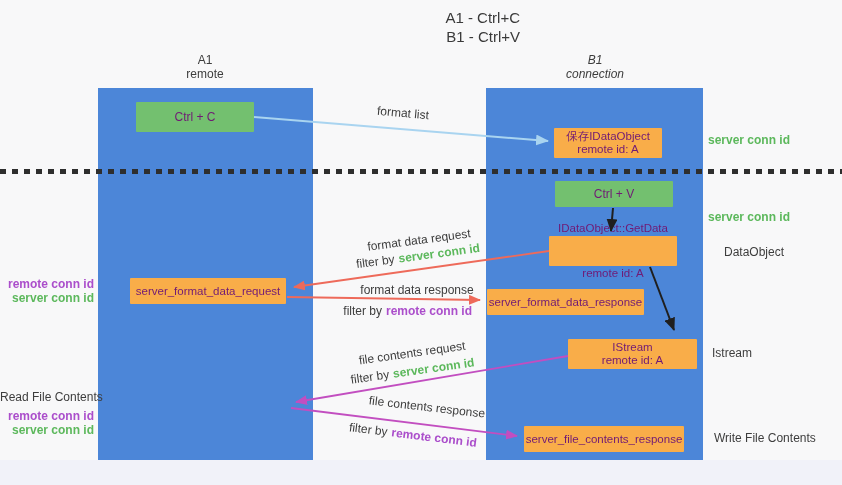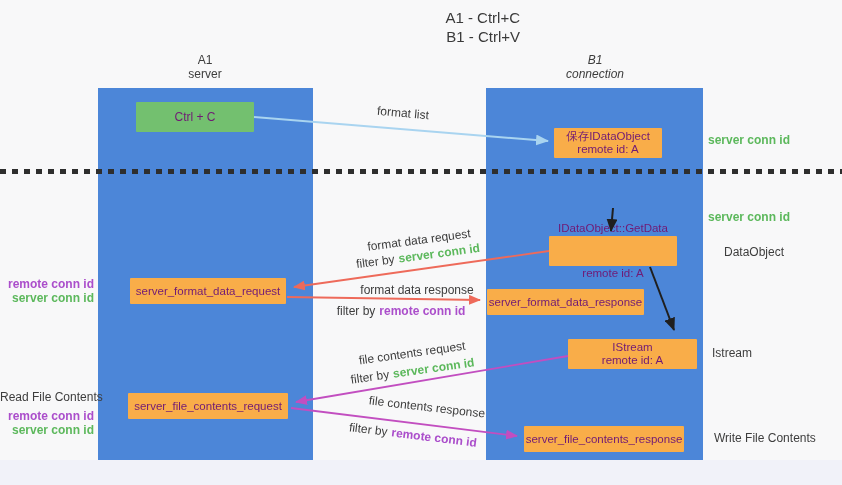--- a/index.html
+++ b/index.html
@@ -39,63 +39,63 @@
 
   <div class="bottom-strip"></div>
 
   <div class="title">
     <div>A1 - Ctrl+C</div>
     <div>B1 - Ctrl+V</div>
   </div>
 
   <div class="lane-header" style="left:145px; top:53px;">
     <div>A1</div>
-    <div>server</div>
+    <div>remote</div>
   </div>
   <div class="lane-header" style="left:535px; top:53px;font-style:italic;">
     <div>B1</div>
     <div>connection</div>
   </div>
 
   <div class="lane" style="left:98px; top:88px; width:215px; height:372px;"></div>
   <div class="lane" style="left:486px; top:88px; width:217px; height:372px;"></div>
 
   <div class="dotted"></div>
 
   <div class="node green" style="left:136px; top:102px; width:118px; height:30px;">
     <div>Ctrl + C</div>
   </div>
 
   <div class="node orange" style="left:554px; top:128px; width:108px; height:30px;">
     <div>保存IDataObject</div>
     <div>remote id: A</div>
   </div>
 
+  <div class="node green" style="left:555px; top:181px; width:118px; height:26px;">
+    <div>Ctrl + V</div>
+  </div>
 
   <div class="node orange" style="left:549px; top:236px; width:128px; height:30px;gap:32px;">
     <div>IDataObject::GetData</div>
     <div>remote id: A</div>
   </div>
 
   <div class="node orange" style="left:487px; top:289px; width:157px; height:26px;">
     <div>server_format_data_response</div>
   </div>
 
   <div class="node orange" style="left:130px; top:278px; width:156px; height:26px;">
     <div>server_format_data_request</div>
   </div>
 
   <div class="node orange" style="left:568px; top:339px; width:129px; height:30px;">
     <div>IStream</div>
     <div>remote id: A</div>
   </div>
 
-  <div class="node orange" style="left:128px; top:393px; width:160px; height:26px;">
-    <div>server_file_contents_request</div>
-  </div>
 
   <div class="node orange" style="left:524px; top:426px; width:160px; height:26px;">
     <div>server_file_contents_response</div>
   </div>
 
   <svg class="arrows" width="842" height="485" viewBox="0 0 842 485">
     <defs>
       <marker id="ah-blue" markerUnits="userSpaceOnUse" markerWidth="13" markerHeight="11" refX="12" refY="5.5" orient="auto">
         <path d="M0,0 L13,5.5 L0,11 Z" fill="#a9d4f0"></path>
       </marker>
@@ -119,21 +119,21 @@
   </svg>
 
   <div class="flabel" style="left:348px; top:106px; width:110px; transform:rotate(5deg);">format list</div>
 
   <div class="flabel" style="left:344px; top:233px; width:150px; transform:rotate(-7.5deg);">format data request</div>
   <div class="flabel" style="left:338px; top:249px; width:160px; transform:rotate(-7.5deg);">
     <span class="sep">filter by</span><span class="green-id">server conn id</span>
   </div>
 
   <div class="flabel" style="left:347px; top:283px; width:140px;">format data response</div>
-  <div class="flabel" style="left:330px; top:304px; width:142px;">
+  <div class="flabel" style="left:330px; top:304px; width:142px;text-align:right;">
     <span class="sep">filter by</span><span class="purple-id">remote conn id</span>
   </div>
 
   <div class="flabel" style="left:342px; top:346px; width:140px; transform:rotate(-8deg);">file contents request</div>
   <div class="flabel" style="left:335px; top:364px; width:155px; transform:rotate(-8deg);">
     <span class="sep">filter by</span><span class="green-id">server conn id</span>
   </div>
 
   <div class="flabel" style="left:357px; top:400px; width:140px; transform:rotate(6.5deg);">file contents response</div>
   <div class="flabel" style="left:337px; top:428px; width:152px; transform:rotate(7deg);">

